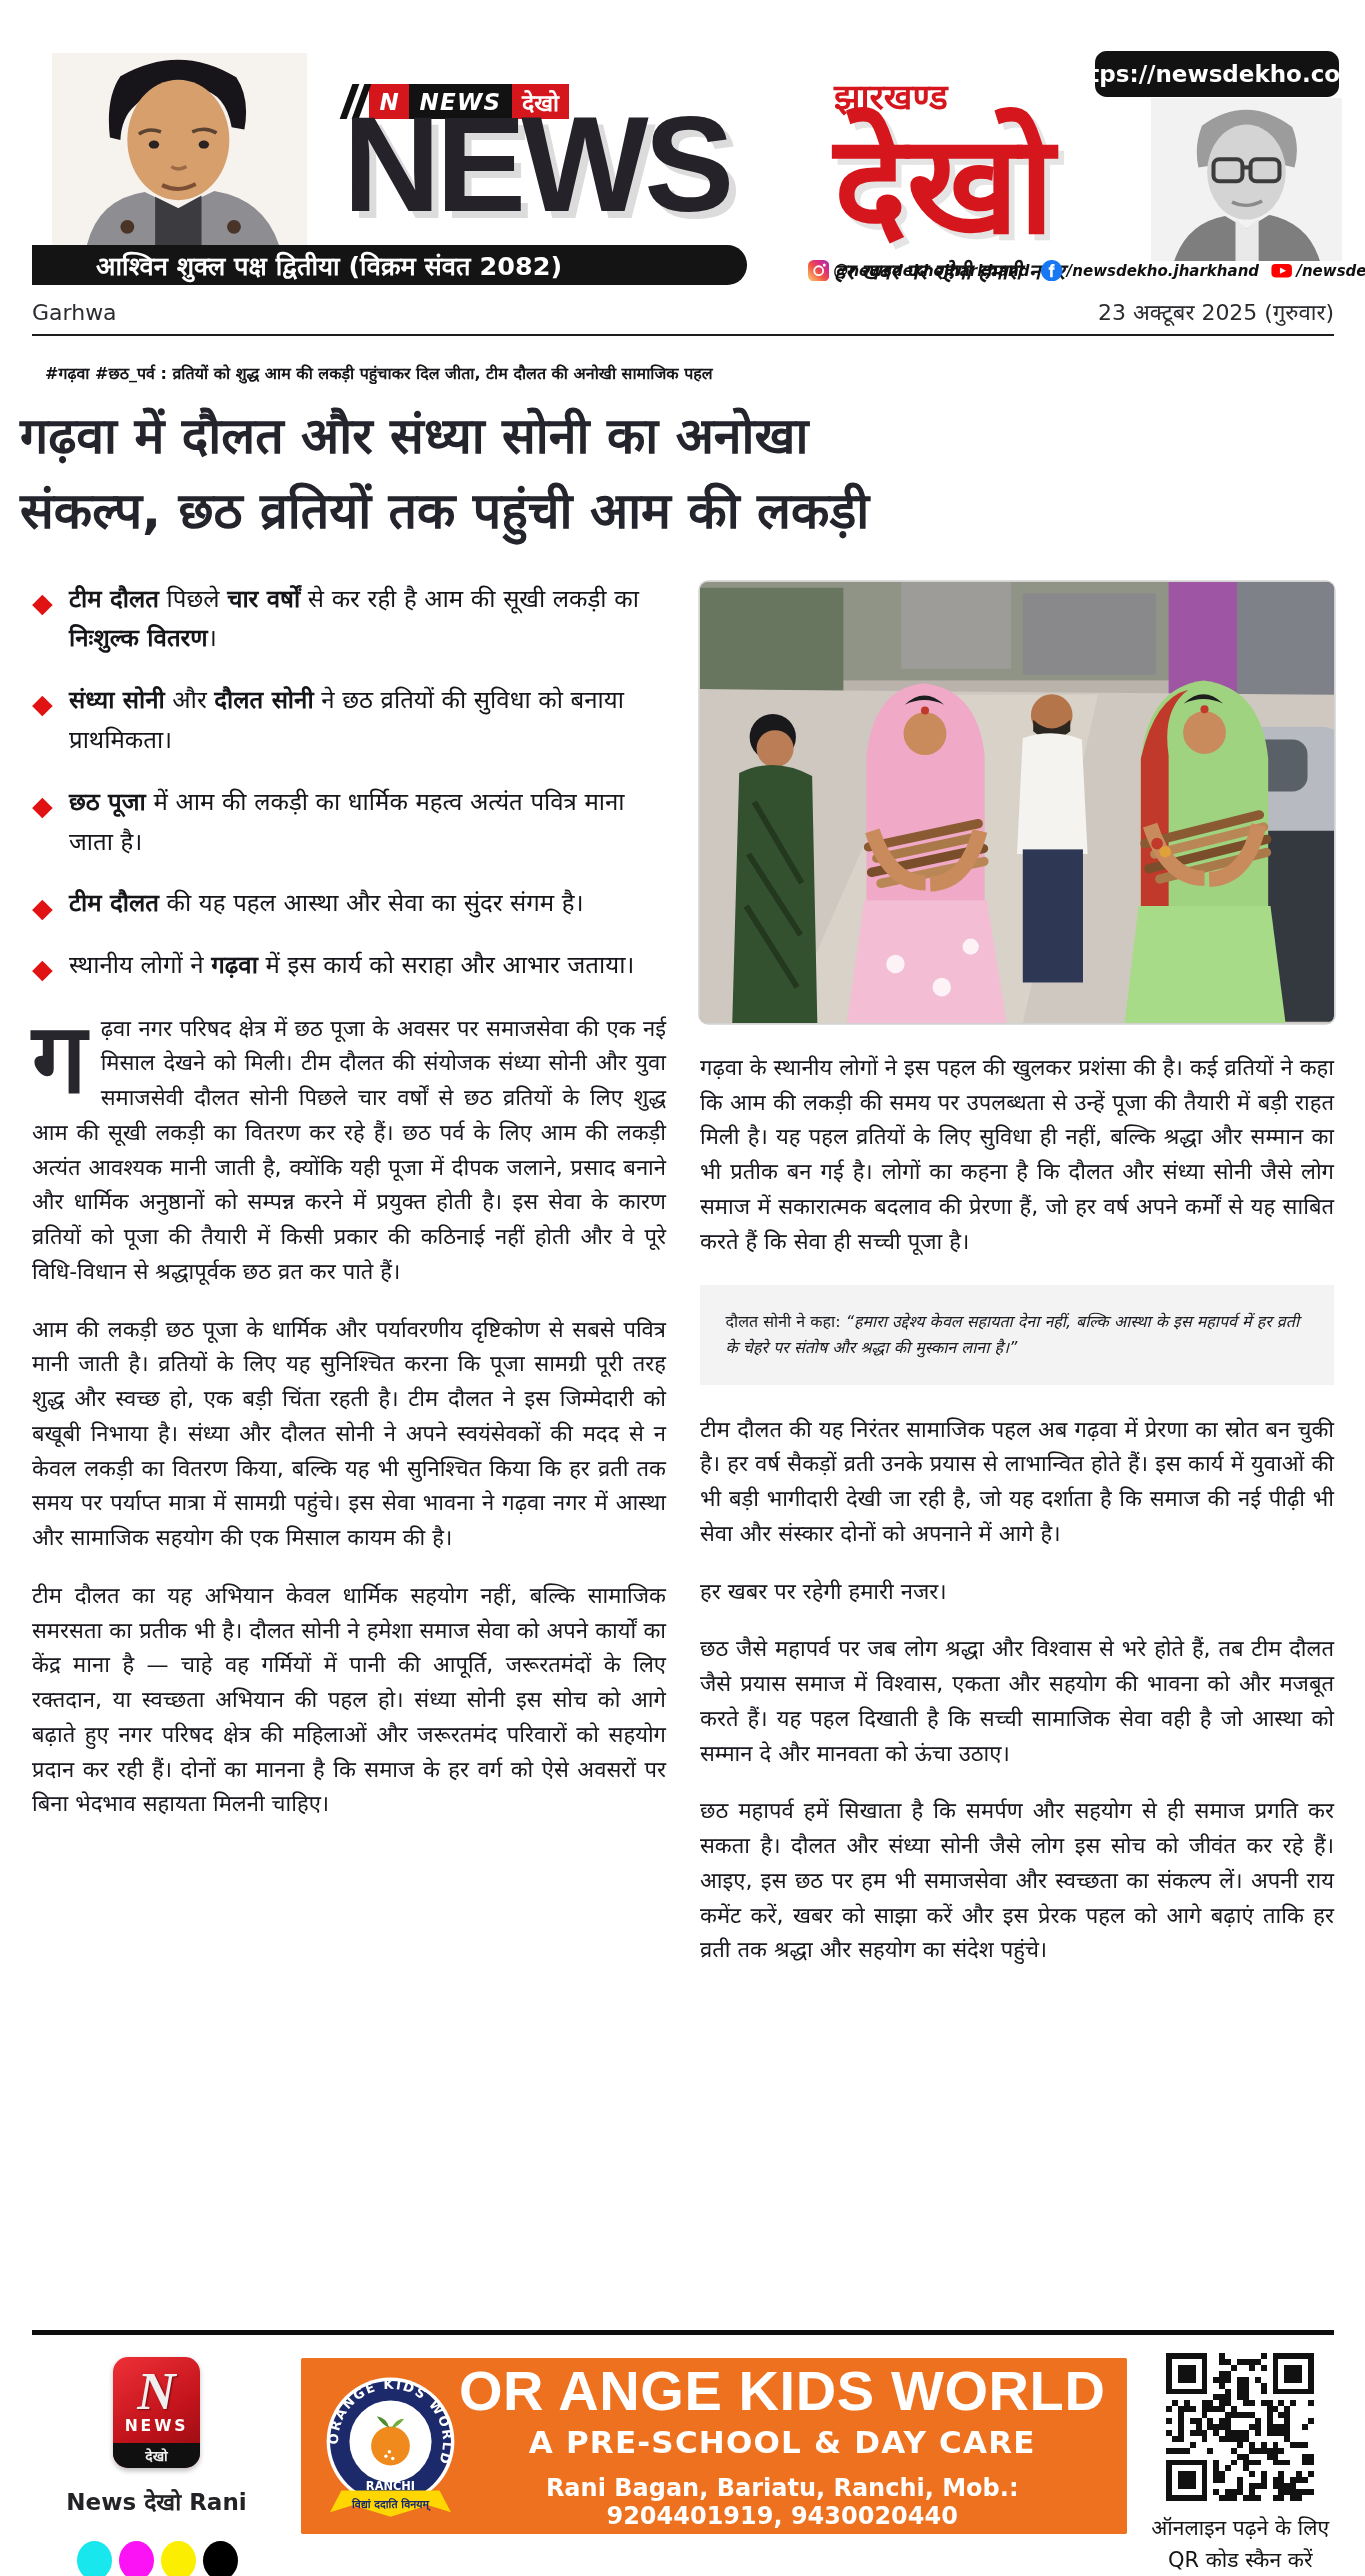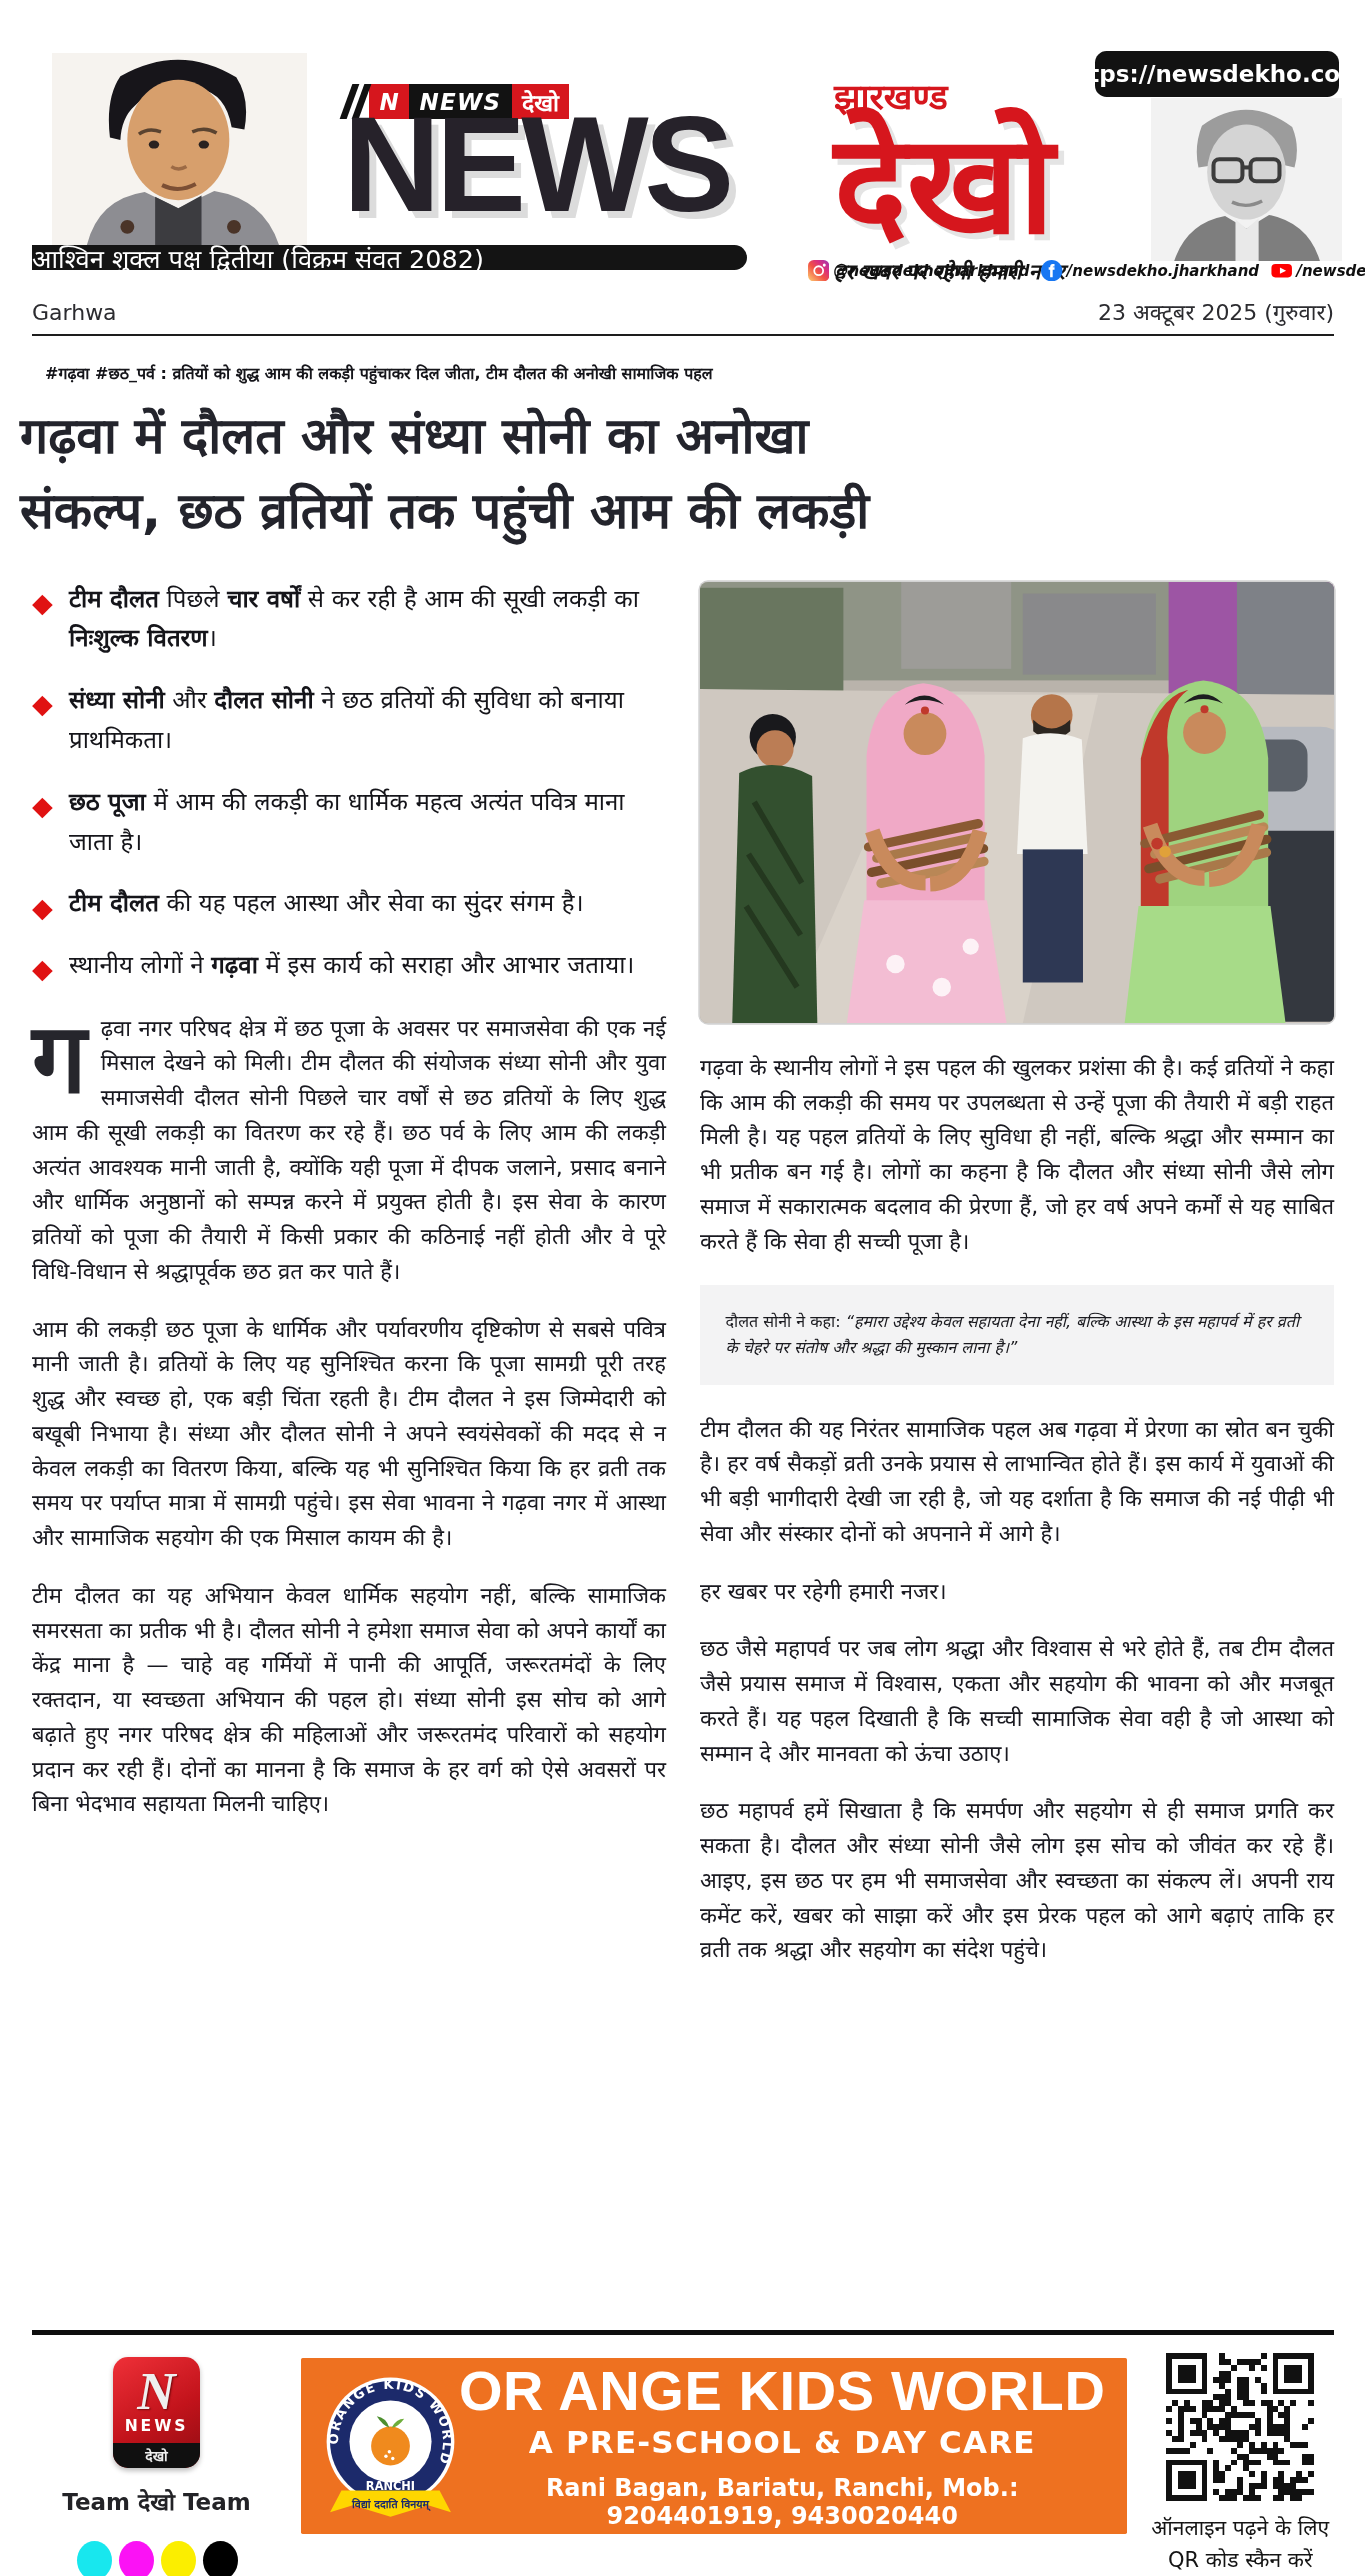--- a/index.html
+++ b/index.html
@@ -16,23 +16,23 @@
   .badge-red2{background:#d6161d;font-style:normal;}
   .masthead-news{position:absolute;left:343px;top:97px;font-size:135px;line-height:1;font-weight:900;
         letter-spacing:-4.6px;color:#26222a;text-shadow:7px 7px 0 #dcdcdc;font-family:"Liberation Sans","DejaVu Sans",sans-serif;}
   .masthead-right{position:absolute;left:834px;top:80px;width:237px;text-align:left;color:#d6161d;}
   .mh-region{font-size:35px;font-weight:900;line-height:1;}
   .mh-dekho{font-size:137px;font-weight:900;line-height:1.02;text-shadow:5.8px 5.8px 0 #e4e4e4;}
   .mh-tagline{color:#151515;font-size:21px;font-weight:800;font-style:italic;margin-top:2.3px;white-space:nowrap;}
   .url-badge{position:absolute;left:1095px;top:51px;width:244px;height:46px;background:#121212;color:#fff;
         border-radius:11.6px;display:flex;align-items:center;justify-content:center;font-size:23px;font-weight:800;}
   .portrait-right{position:absolute;left:1151px;top:98px;width:191px;height:163px;overflow:hidden;}
-  .calendar-bar{position:absolute;left:32px;top:245px;width:715px;height:25px;background:#141414;color:#fff;
-        border-radius:0 19.7px 19.7px 0;display:flex;align-items:center;box-sizing:border-box;
-        font-size:25.5px;font-weight:400;white-space:nowrap;}
+  .calendar-bar{position:absolute;left:32px;top:245px;width:715px;height:40px;background:#141414;color:#fff;
+        border-radius:0 19.7px 19.7px 0;display:flex;align-items:center;padding-left:64px;box-sizing:border-box;
+        font-size:25.5px;font-weight:700;white-space:nowrap;}
   .social-row{position:absolute;left:808px;top:260px;width:558px;display:flex;align-items:center;gap:12px;
         font-size:15px;font-weight:800;font-style:italic;color:#101010;white-space:nowrap;}
   .social-item{display:flex;align-items:center;gap:4px;text-decoration:none;color:#101010;}
   .social-item svg{width:21.4px;height:21.4px;flex:none;}
   
   .dateline{display:flex;justify-content:space-between;align-items:baseline;padding:0 32px;margin-top:8px;
         font-size:22px;color:#2c2c30;}
   .rule{margin:8px 32px 0;border-bottom:2.9px solid #1d1d1d;}
   .kicker{padding:0 45px;margin-top:25.5px;font-size:16px;font-weight:800;color:#15151a;white-space:nowrap;overflow:hidden;}
   .headline{padding:0 20px;margin-top:15px;font-size:50px;line-height:1.5;font-weight:900;color:#23242c;white-space:pre-line;}
@@ -289,21 +289,21 @@
   <div class="footer">
     <div class="footer-rule"></div>
     <div class="footer-grid">
 
       <div class="f-left">
         <div class="app-icon">
           <div class="app-n">N</div>
           <div class="app-news">NEWS</div>
           <div class="app-dekho">देखो</div>
         </div>
-        <div class="team-name">Team देखो Team</div>
+        <div class="team-name">News देखो Rani</div>
         <div class="cmyk">
           <span class="dot-c"></span>
           <span class="dot-m"></span>
           <span class="dot-y"></span>
           <span class="dot-k"></span>
         </div>
       </div>
 
       <div class="ad-banner">
         <svg class="ad-logo" viewBox="0 0 240 256">

